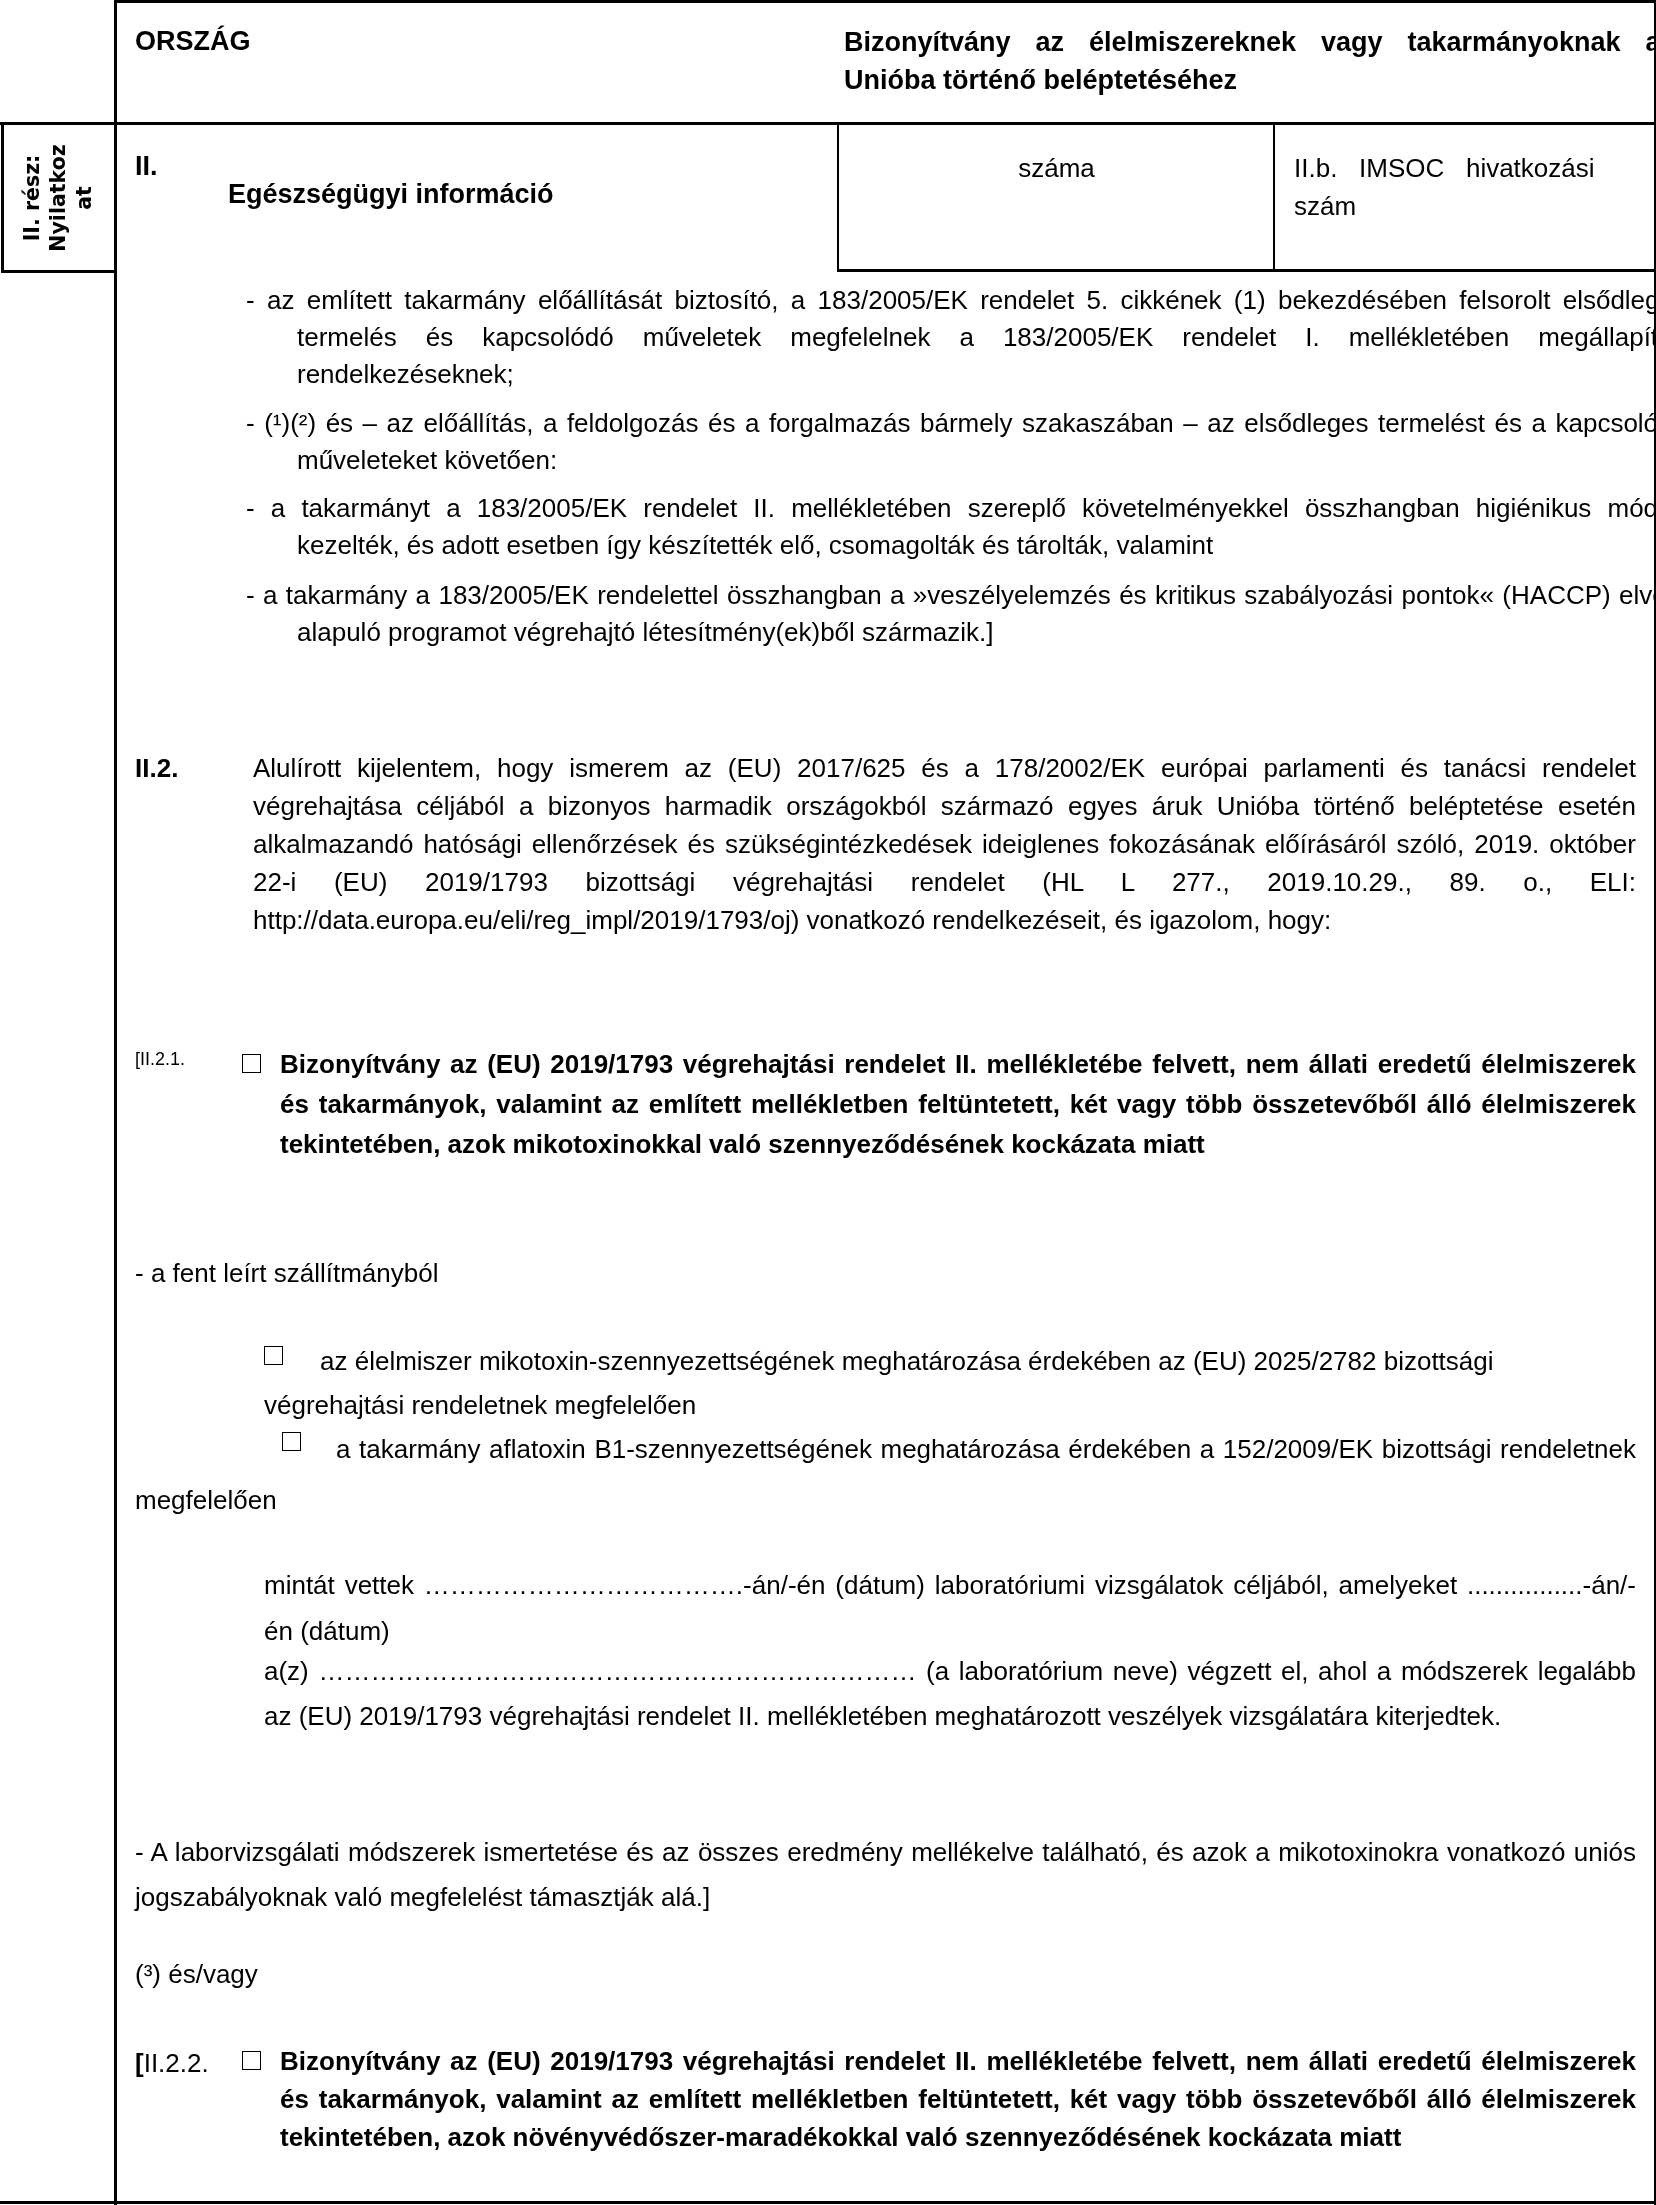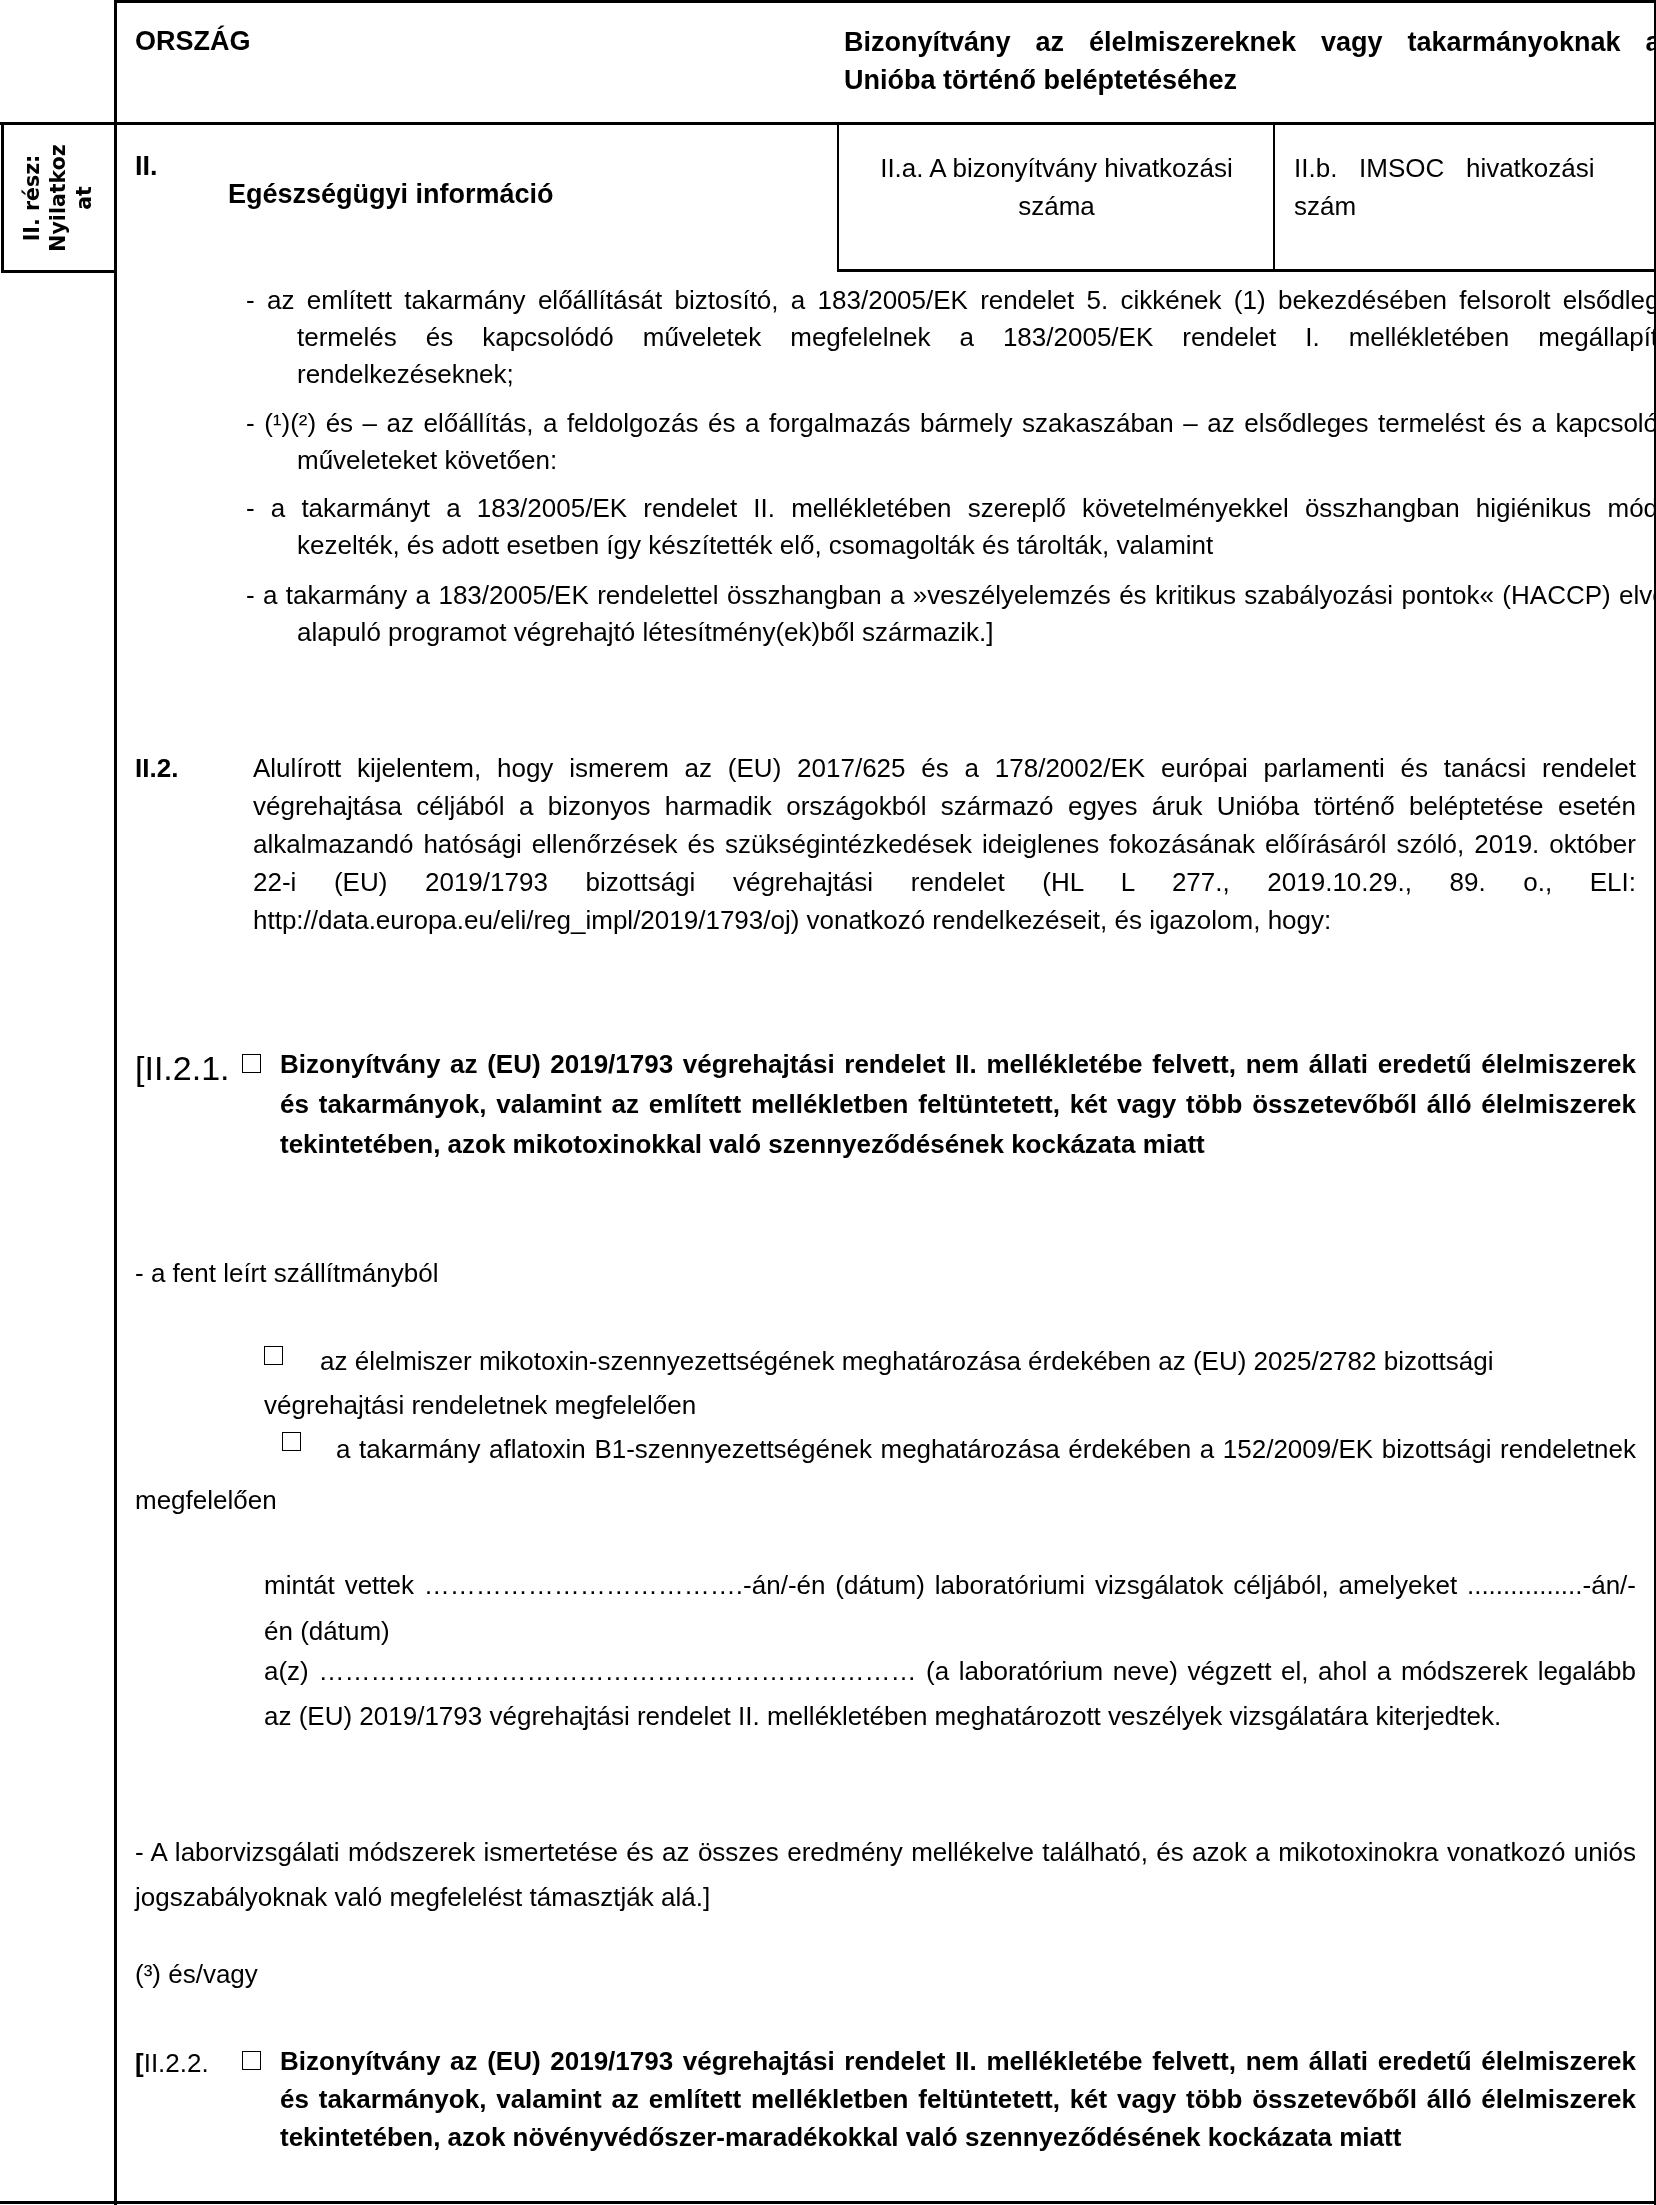--- a/index.html
+++ b/index.html
@@ -41,37 +41,36 @@
 <div class="abs bold just" style="left:844px; top:23px; width:830px; font-size:27px; line-height:38px;">Bizonyítvány az élelmiszereknek vagy takarmányoknak az Unióba történő beléptetéséhez</div>
 
 <div class="abs bold" style="left:135px; top:151px; font-size:27px;">II.</div>
 <div class="abs bold" style="left:228px; top:151px; font-size:27px;margin-top:28px;">Egészségügyi információ</div>
 
 <div class="thin-v" style="left:837px; top:124px; height:147px;"></div>
 <div class="thin-v" style="left:1273px; top:124px; height:147px;"></div>
 <div class="line-h" style="left:837px; top:269px; width:820px;"></div>
 
 <div class="abs" style="left:840px; top:149px; width:433px; text-align:center; font-size:26px; line-height:38px;">
-  <div>II.a. A bizonyítvány hivatkozási</div>
   <div>száma</div>
 </div>
 <div class="abs" style="left:1294px; top:149px; width:343px; font-size:26px; line-height:38px;">
   <div style="white-space:pre;">II.b.   IMSOC   hivatkozási</div>
   <div>szám</div>
 </div>
 
 <div class="p just hang" style="left:246px; top:282px; width:1390px;">- az említett takarmány előállítását biztosító, a 183/2005/EK rendelet 5. cikkének (1) bekezdésében felsorolt elsődleges termelés és kapcsolódó műveletek megfelelnek a 183/2005/EK rendelet I. mellékletében megállapított rendelkezéseknek;</div>
 <div class="p just hang" style="left:246px; top:405px; width:1390px;">- (¹)(²) és – az előállítás, a feldolgozás és a forgalmazás bármely szakaszában – az elsődleges termelést és a kapcsolódó műveleteket követően:</div>
 <div class="p just hang" style="left:246px; top:490px; width:1390px;">- a takarmányt a 183/2005/EK rendelet II. mellékletében szereplő követelményekkel összhangban higiénikus módon kezelték, és adott esetben így készítették elő, csomagolták és tárolták, valamint</div>
 <div class="p just hang" style="left:246px; top:577px; width:1390px;">- a takarmány a 183/2005/EK rendelettel összhangban a »veszélyelemzés és kritikus szabályozási pontok« (HACCP) elvein alapuló programot végrehajtó létesítmény(ek)ből származik.]</div>
 
 <div class="abs bold" style="left:135px; top:753px; font-size:26px;">II.2.</div>
 <div class="p just" style="left:253px; top:749px; width:1383px; line-height:38px;">Alulírott kijelentem, hogy ismerem az (EU) 2017/625 és a 178/2002/EK európai parlamenti és tanácsi rendelet végrehajtása céljából a bizonyos harmadik országokból származó egyes áruk Unióba történő beléptetése esetén alkalmazandó hatósági ellenőrzések és szükségintézkedések ideiglenes fokozásának előírásáról szóló, 2019. október 22-i (EU) 2019/1793 bizottsági végrehajtási rendelet (HL L 277., 2019.10.29., 89. o., ELI: http://data.europa.eu/eli/reg_impl/2019/1793/oj) vonatkozó rendelkezéseit, és igazolom, hogy:</div>
 
-<div class="abs" style="left:135px; top:1049px; font-size:34px;">[II.2.1.</div>
+<div class="abs" style="left:135px; top:1049px; font-size:18px;">[II.2.1.</div>
 <span class="abs cb" style="left:242px; top:1054px;"></span>
 <div class="p bold just" style="left:280px; top:1044px; width:1356px; line-height:40px;">Bizonyítvány az (EU) 2019/1793 végrehajtási rendelet II. mellékletébe felvett, nem állati eredetű élelmiszerek és takarmányok, valamint az említett mellékletben feltüntetett, két vagy több összetevőből álló élelmiszerek tekintetében, azok mikotoxinokkal való szennyeződésének kockázata miatt</div>
 
 <div class="abs" style="left:135px; top:1258px; font-size:26px;">- a fent leírt szállítmányból</div>
 
 <span class="abs cb" style="left:264px; top:1346px;"></span>
 <div class="p" style="left:264px; top:1339px; width:1372px; line-height:44px; text-indent:56px;">
   <span>az élelmiszer mikotoxin-szennyezettségének meghatározása érdekében az (EU) 2025/2782 bizottsági végrehajtási rendeletnek megfelelően</span>
 </div>
 <span class="abs cb" style="left:282px; top:1432px;"></span>

